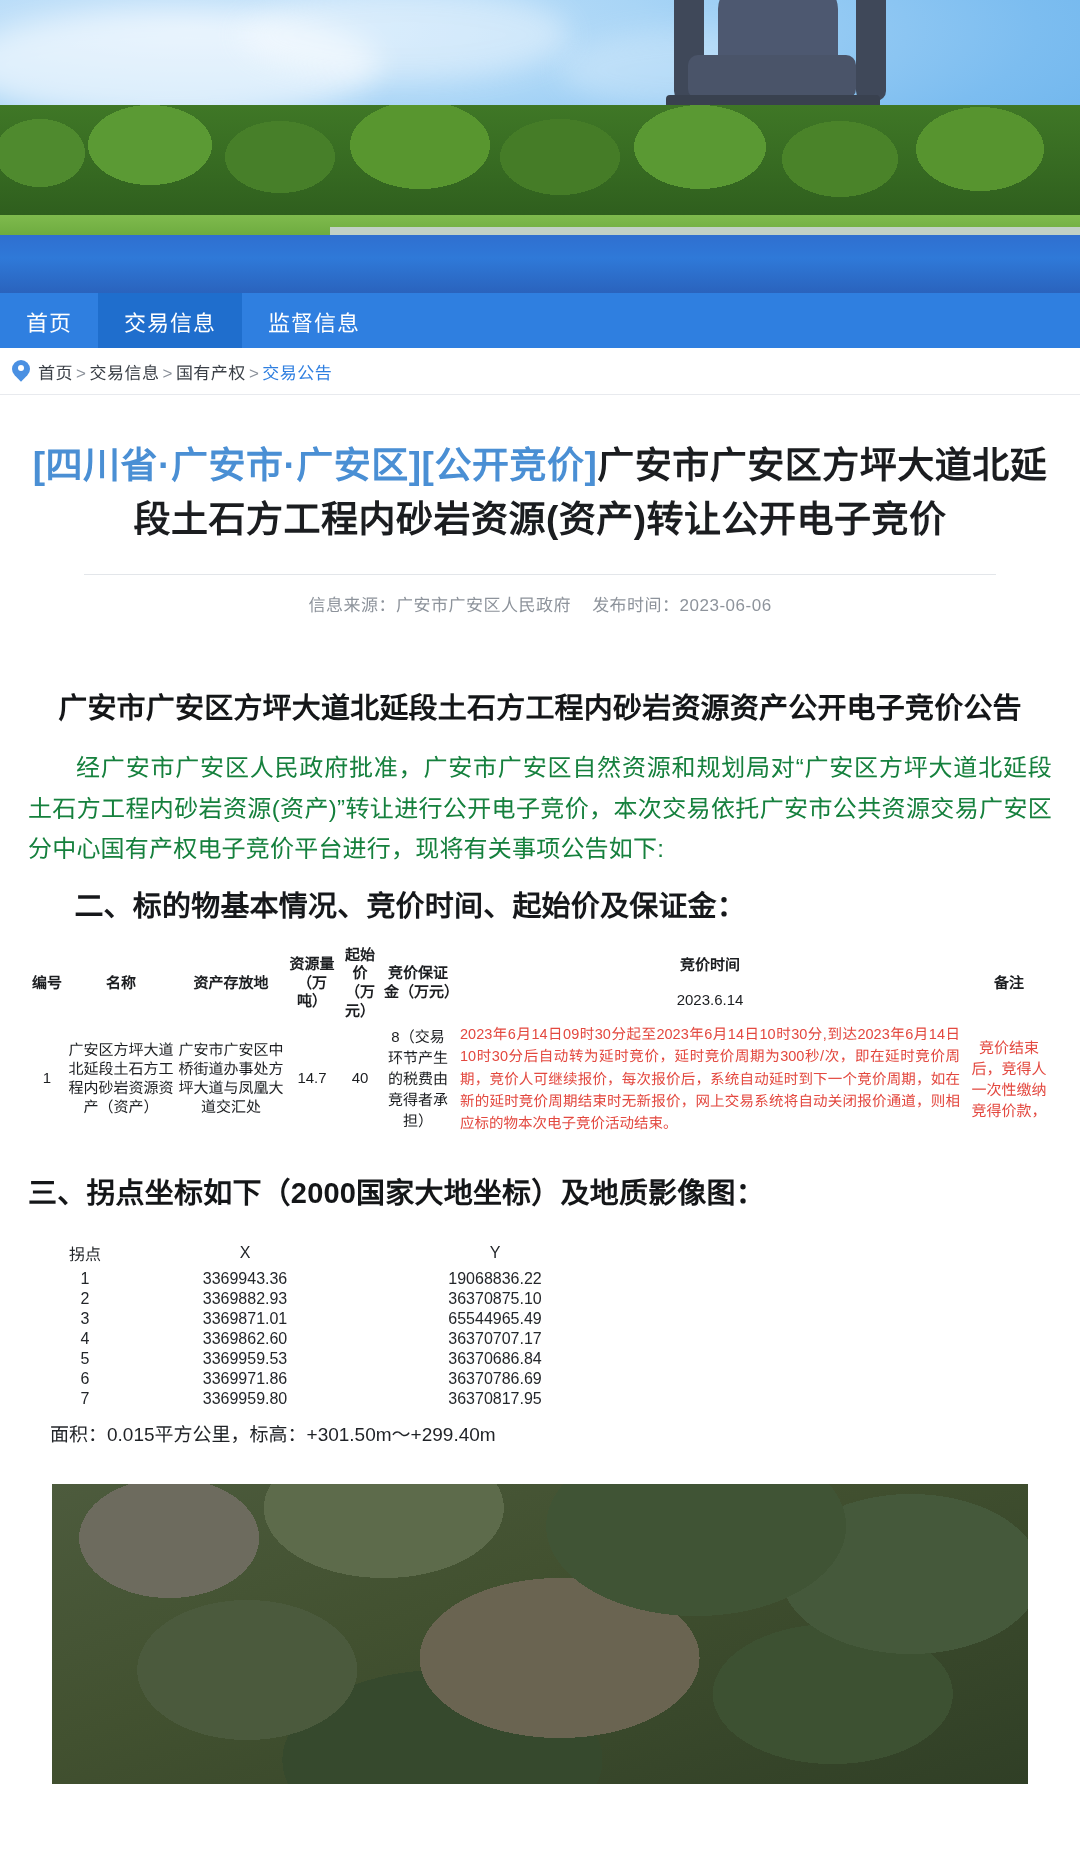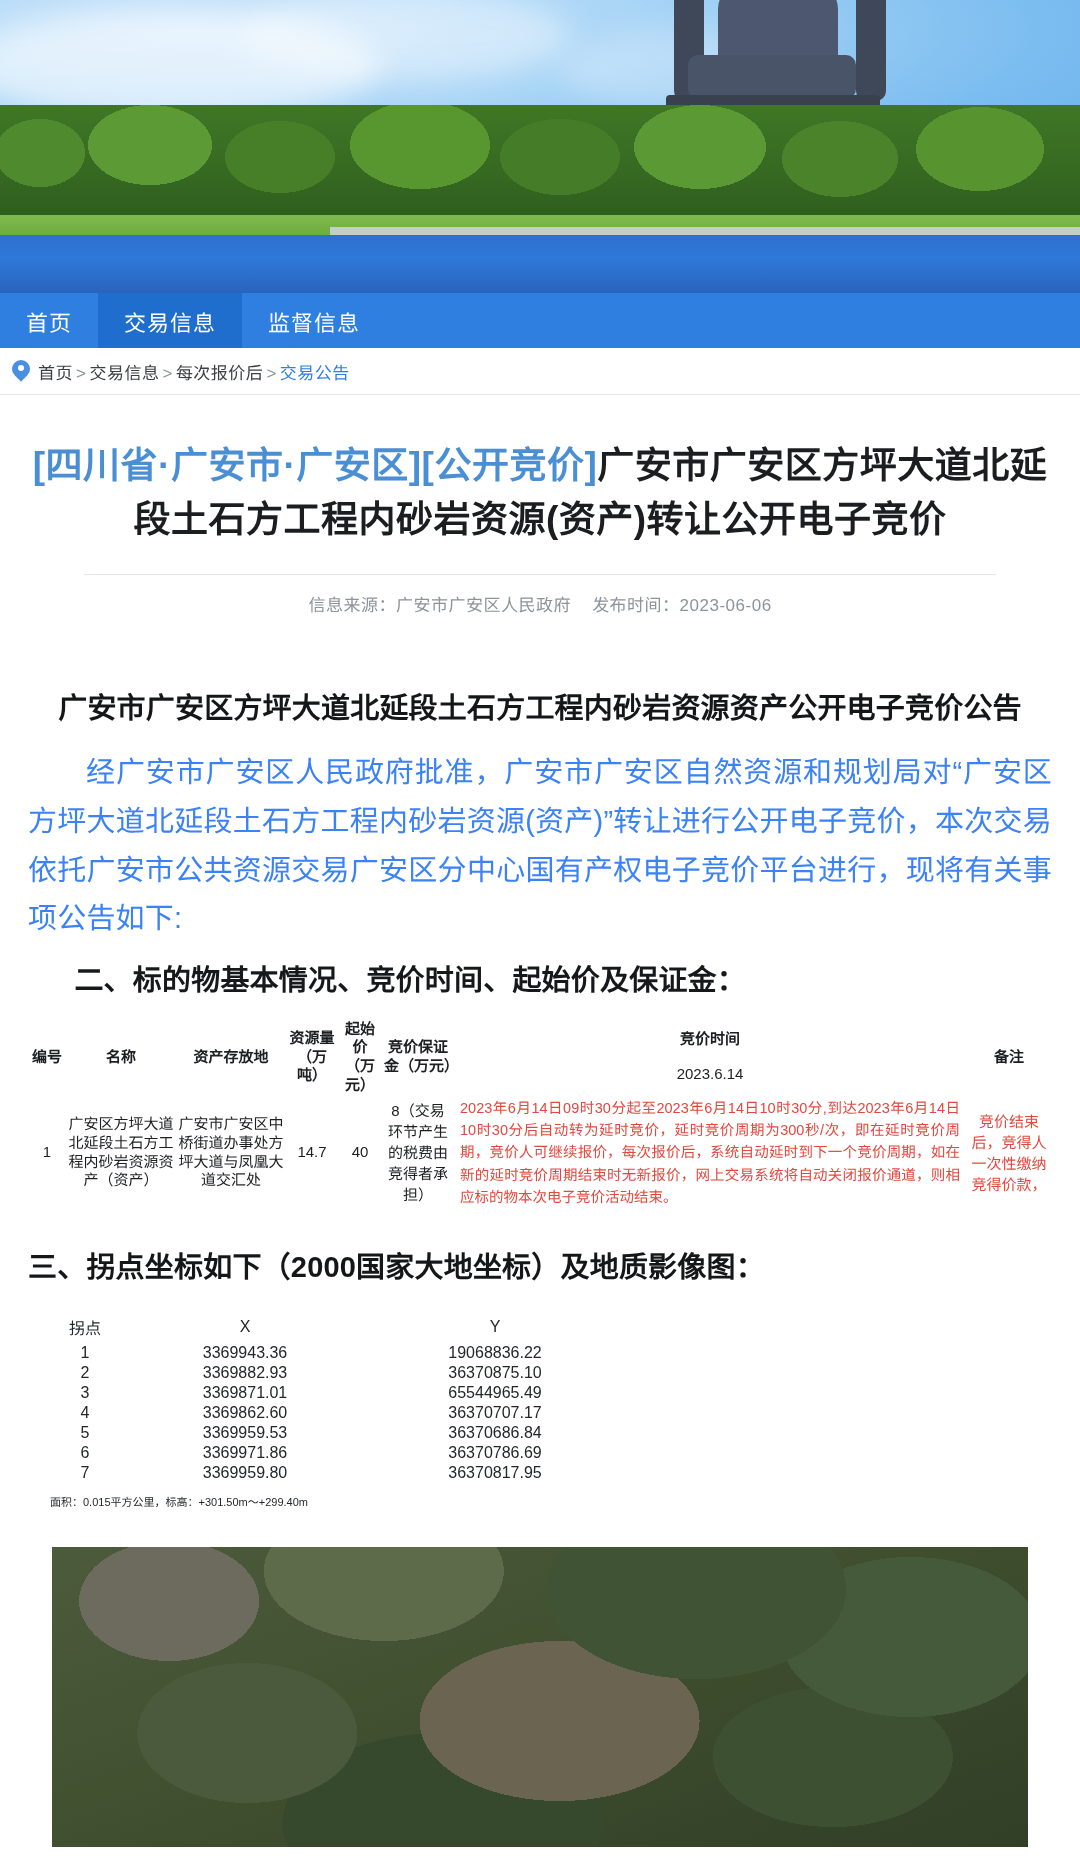--- a/index.html
+++ b/index.html
@@ -154,21 +154,21 @@
   .meta-rule{height:1px;background:#e3e6ea;margin:28px 56px 0;}
   .meta{
     text-align:center;color:#8d939b;font-size:17px;margin-top:16px;letter-spacing:.5px;
   }
   .meta span+span{margin-left:16px;}
 
   .body-h{
     margin:68px 0 0;font-size:29px;font-weight:700;color:#141618;text-align:center;letter-spacing:.2px;
   }
   .para{
-    margin:22px 0 0;font-size:29px;line-height:1.68;color:#3b82f6;text-indent:2em;
+    margin:22px 0 0;font-size:24px;line-height:1.68;color:#15803d;text-indent:2em;
     text-align:justify;letter-spacing:.2px;
   }
   .item{
     margin:14px 0 0;font-size:29px;line-height:1.6;color:#16181b;text-indent:1.6em;letter-spacing:.2px;
   }
   .item.bold{font-weight:700;}
 
   
   table.bid{
     width:100%;border-collapse:collapse;margin-top:14px;table-layout:fixed;
@@ -196,21 +196,21 @@
   
   .sec3{margin-top:34px;font-size:29px;font-weight:700;color:#141618;letter-spacing:.2px;}
   table.coords{
     margin:10px 0 0 22px;border-collapse:collapse;font-size:16px;color:#23262a;
   }
   table.coords th{font-weight:400;font-size:16px;padding:1px 0 4px;text-align:center;color:#23262a;}
   table.coords td{padding:1px 0;text-align:center;}
   table.coords .c1{width:70px;}
   table.coords .c2{width:250px;}
   table.coords .c3{width:250px;}
-  .area-line{margin:10px 0 0 22px;font-size:11px;color:#1f2226;}
+  .area-line{margin:10px 0 0 22px;font-size:19px;color:#1f2226;}
 
   
   .satwrap{margin:38px 24px 0;position:relative;height:300px;overflow:hidden;background:#2e3a2a;}
   .sat{
     position:absolute;inset:0;
     background:
       radial-gradient(90px 60px at 12% 18%,#6d6b5d 0 100%,transparent 100%),
       radial-gradient(120px 70px at 34% 8%,#5d6b4a 0 100%,transparent 100%),
       radial-gradient(150px 90px at 66% 14%,#3f5434 0 100%,transparent 100%),
       radial-gradient(130px 80px at 88% 30%,#44593a 0 100%,transparent 100%),
@@ -255,21 +255,21 @@
   </div>
 
   <div class="navbar">
     <div class="tab">首页</div>
     <div class="tab active">交易信息</div>
     <div class="tab">监督信息</div>
   </div>
 
   <div class="crumbbar">
     <span class="pin"></span>
-    <span class="crumbs"><span>首页</span><span class="sep">&gt;</span><span>交易信息</span><span class="sep">&gt;</span><span>每次报价后</span><span class="sep">&gt;</span><span class="last">交易公告</span></span>
+    <span class="crumbs"><span>首页</span><span class="sep">&gt;</span><span>交易信息</span><span class="sep">&gt;</span><span>国有产权</span><span class="sep">&gt;</span><span class="last">交易公告</span></span>
   </div>
 
   <div class="content">
 
     <h1 class="doc-title"><span class="tag">[四川省·广安市·广安区]</span><span class="tag">[公开竞价]</span><span>广安市广安区方坪大道北延段土石方工程内砂岩资源(资产)转让公开电子竞价</span></h1>
 
     <div class="meta-rule"></div>
 
     <div class="meta">
       <span>信息来源：广安市广安区人民政府</span>

